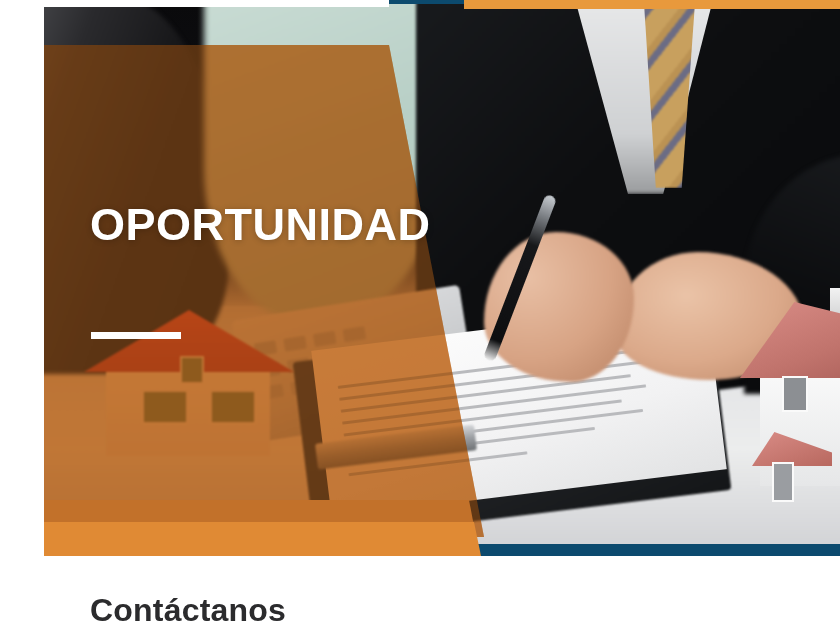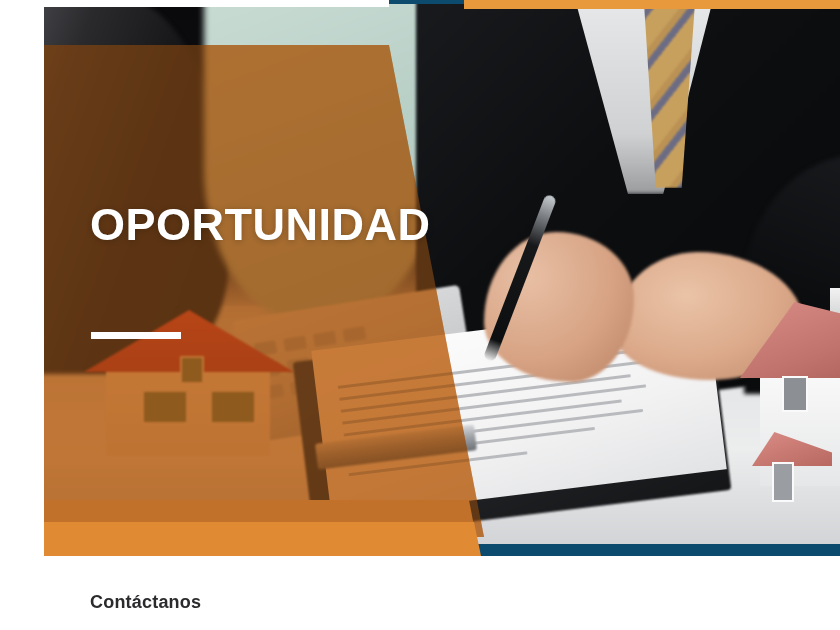--- a/index.html
+++ b/index.html
@@ -339,21 +339,21 @@
     height: 74px;
     background: #ffffff;
     z-index: 50;
   }
   .footer-title {
     position: absolute;
     left: 46px;
     top: 36px;
     font-family: "Liberation Sans", sans-serif;
     font-weight: bold;
-    font-size: 18px;
+    font-size: 32px;
     color: #2B2B2D;
     letter-spacing: 0.2px;
     text-align: center;
   }
 </style>
 </head>
 <body>
 
 <div class="page">
 

